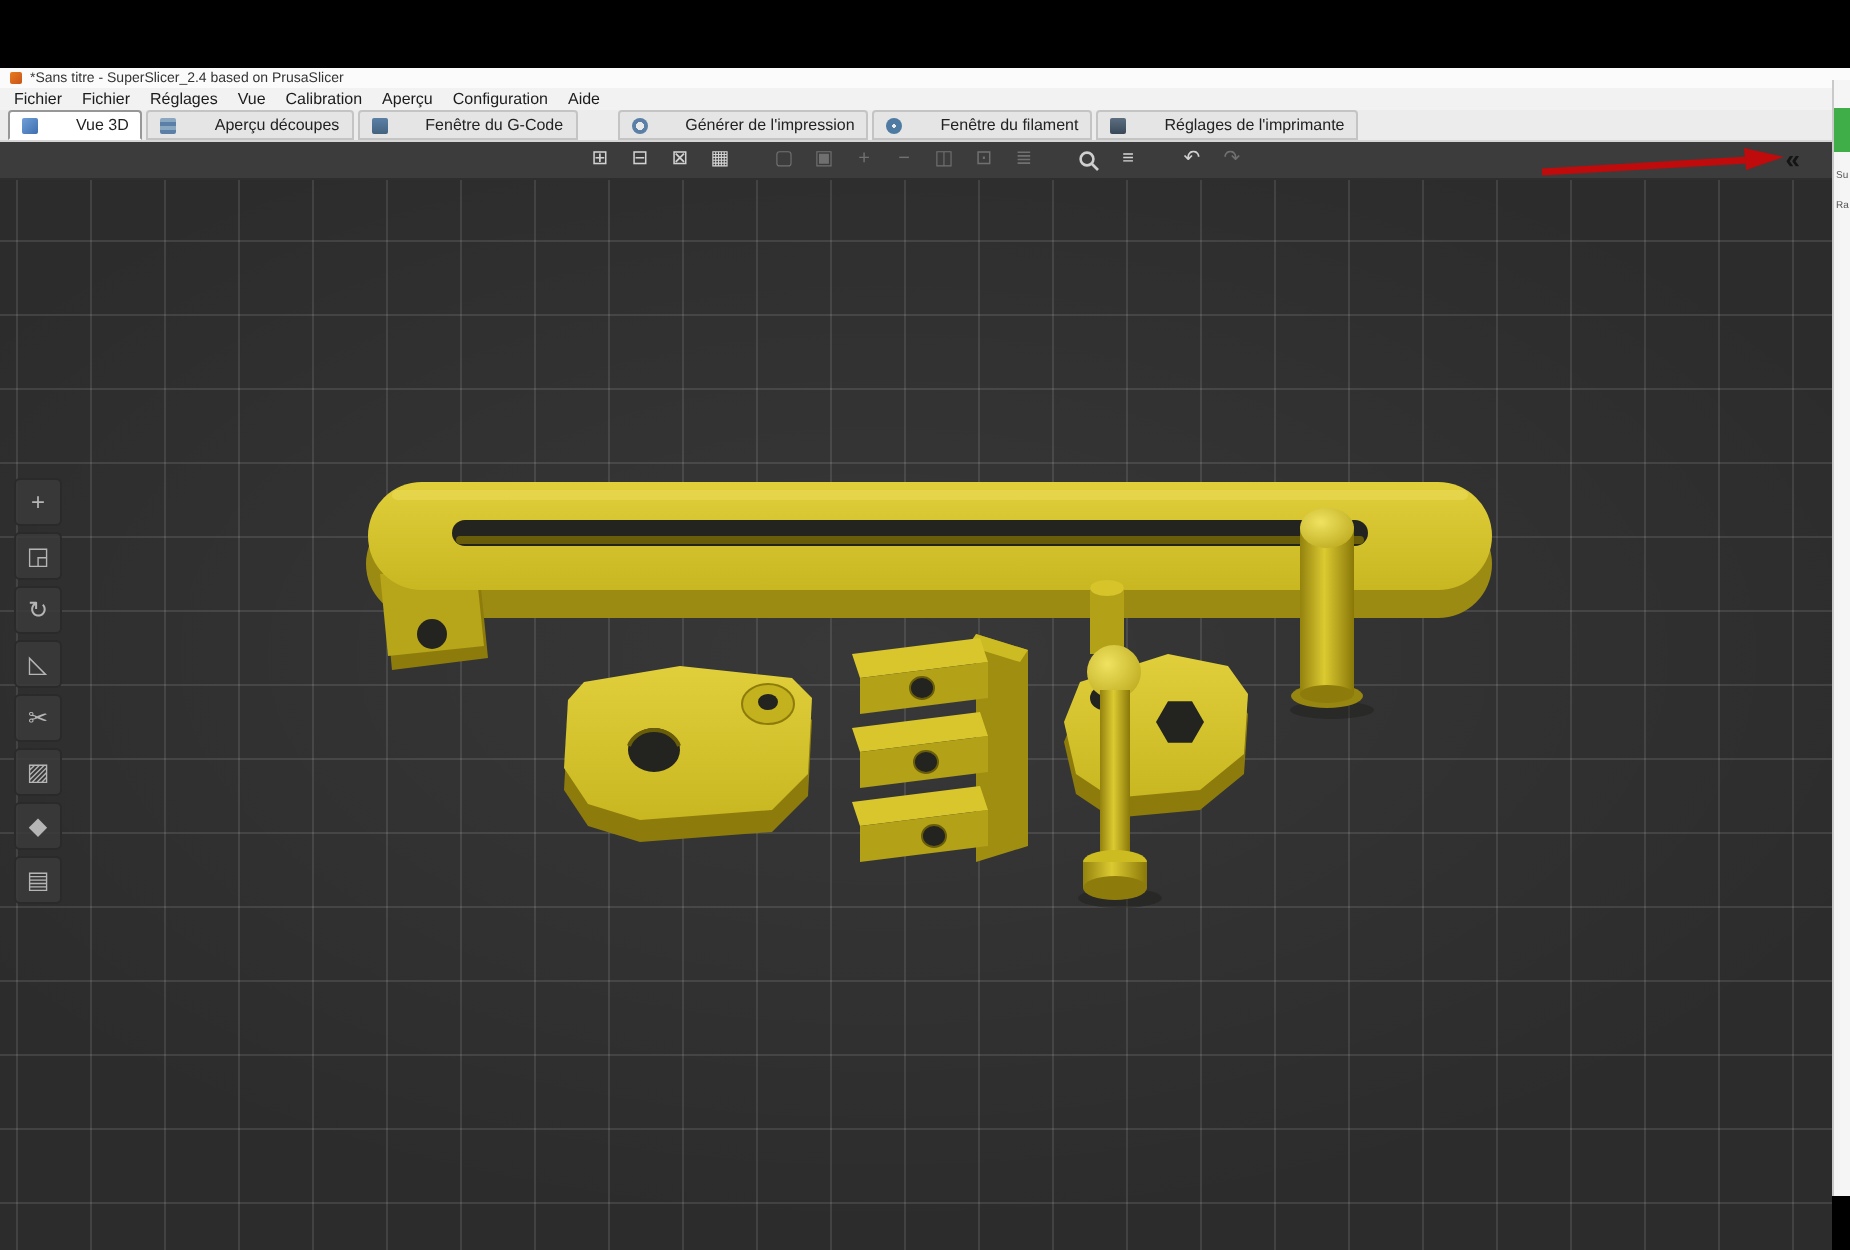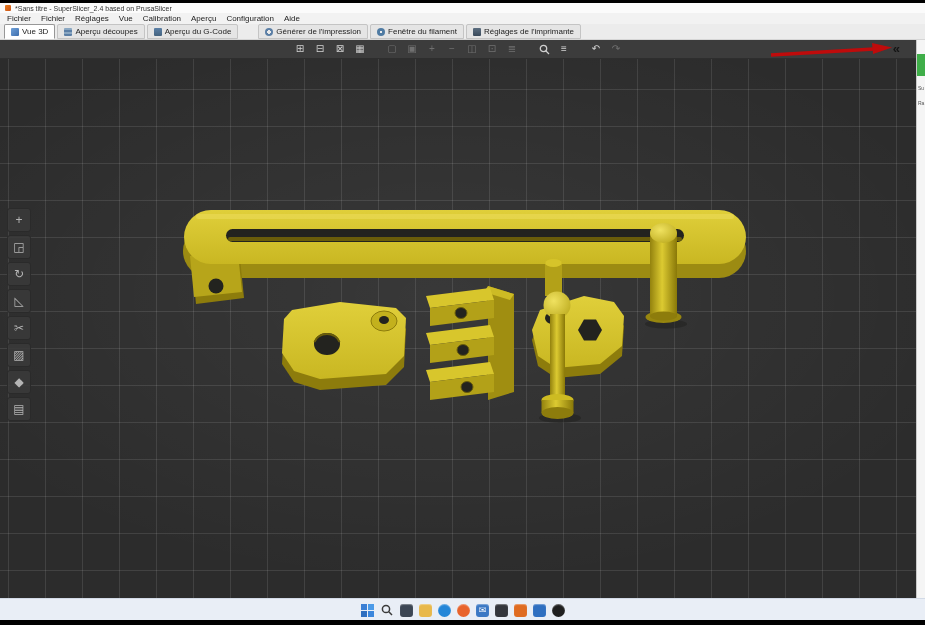--- a/index.html
+++ b/index.html
@@ -1,36 +1,36 @@
 <!DOCTYPE html>
 <html><head>
 <meta charset="utf-8">
 <style>
   html,body{margin:0;padding:0;background:#333;}
   .screen{position:relative;width:925px;height:625px;overflow:hidden;background:#000;
           font-family:"Liberation Sans","DejaVu Sans",sans-serif;-webkit-user-select:none;}
-  .abs{position:absolute;left:0;right:0;}
+  .abs{position:absolute;left:0;right:0;margin-top:31px;}
 
   
   .bar-black{background:#000;}
   .bb-top{top:0;height:3px;}
   .bb-bottom{top:620px;height:5px;}
 
   
   .titlebar{top:3px;height:10px;background:#fbfbfb;display:flex;align-items:center;gap:4px;padding-left:5px;}
   .app-icon{width:6px;height:6px;background:linear-gradient(135deg,#e97c1e,#c9541a);border-radius:1px;flex:0 0 auto;}
   .title-text{font-size:7px;color:#333;white-space:nowrap;}
 
   
   .menubar{top:13px;height:11px;background:#f2f2f2;display:flex;align-items:center;padding-left:2px;}
   .menu-item{font-size:8px;color:#1b1b1b;padding:0 5px;line-height:11px;cursor:default;}
 
   
   .tabbar{top:24px;height:16px;background:#ececec;border-bottom:1px solid #d6d6d6;display:flex;align-items:flex-end;padding-left:4px;box-sizing:border-box;}
-  .tab{display:flex;align-items:center;gap:3px;height:13px;padding:0 6px;margin-right:2px;
+  .tab{display:flex;align-items:center;gap:19px;height:13px;padding:0 6px;margin-right:2px;
        background:#e5e5e5;border:1px solid #c4c4c4;border-radius:2px 2px 0 0;font-size:8px;color:#222;white-space:nowrap;}
   .tab.active{background:#ffffff;border-color:#979797;border-bottom-color:#ffffff;}
   .tab-ico{width:8px;height:8px;border-radius:1px;flex:0 0 auto;}
   .ico-cube{background:linear-gradient(135deg,#6fa0d8,#3f6fae);}
   .ico-layers{background:repeating-linear-gradient(#8aa7c2 0 2px,#5b7fa6 2px 4px);}
   .ico-gcode{background:linear-gradient(#5b7fa6,#44637f);}
   .ico-gear{background:radial-gradient(circle at 50% 50%,#e9e9e9 0 2px,#5b7fa6 2px);border-radius:50%;}
   .ico-spool{background:radial-gradient(circle at 50% 50%,#ececec 0 1px,#4f7ba3 1px);border-radius:50%;}
   .ico-printer{background:linear-gradient(#5c6e80,#39495a);}
   .tab-gap{width:18px;}
@@ -100,21 +100,21 @@
     <div class="tab active">
       <span class="tab-ico ico-cube"></span>
       <span>Vue 3D</span>
     </div>
     <div class="tab">
       <span class="tab-ico ico-layers"></span>
       <span>Aperçu découpes</span>
     </div>
     <div class="tab">
       <span class="tab-ico ico-gcode"></span>
-      <span>Aperçu du G-Code</span>
+      <span>Fenêtre du G-Code</span>
     </div>
     <div class="tab-gap"></div>
     <div class="tab">
       <span class="tab-ico ico-gear"></span>
       <span>Générer de l'impression</span>
     </div>
     <div class="tab">
       <span class="tab-ico ico-spool"></span>
       <span>Fenêtre du filament</span>
     </div>

